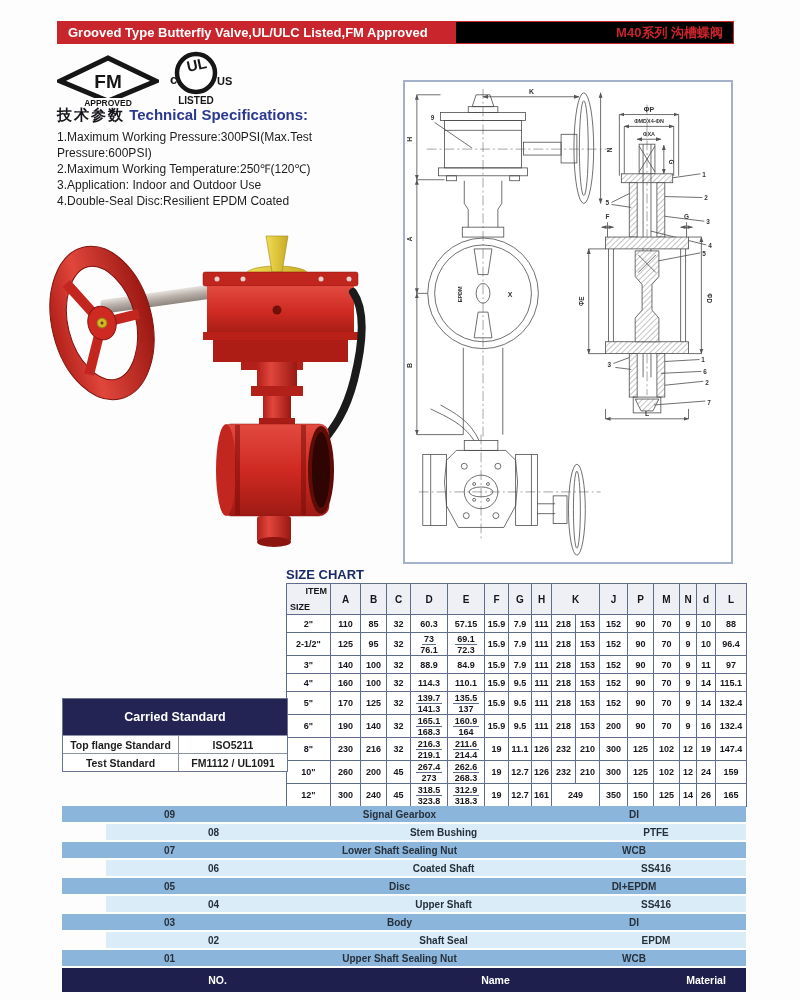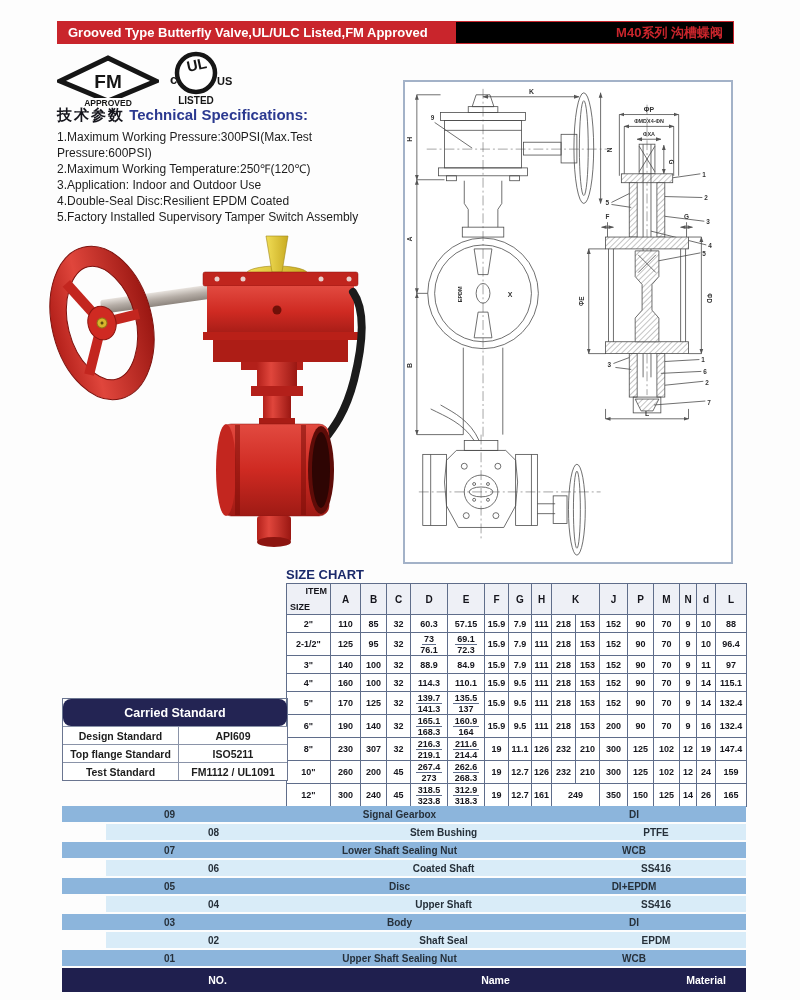--- a/index.html
+++ b/index.html
@@ -44,22 +44,22 @@
   .stk{display:flex;flex-direction:column;align-items:center;justify-content:center;}
   .stk span{display:block;line-height:10px;padding:0 2px;text-align:center;}
   .stk span:first-child{border-bottom:1px solid #5f6d8a;}
   th.corner{position:relative;background:#eef0f6 linear-gradient(to bottom right,
        transparent 49%, #5f6d8a 49%, #5f6d8a 51.5%, transparent 51.5%);}
   th.corner .ct{position:absolute;top:2px;right:3px;font-size:9px;}
   th.corner .cb{position:absolute;bottom:2px;left:3px;font-size:9px;}
 
   
   .cstd{position:absolute;left:62px;top:698px;width:226px;border:1.5px solid #6a7590;box-sizing:border-box;}
-  .cstd-title{height:27px;background:#232453;color:#fff;font-weight:bold;font-size:12.5px;
-       display:flex;align-items:center;justify-content:center;border-radius:8px;}
+  .cstd-title{height:36px;background:#232453;color:#fff;font-weight:bold;font-size:12.5px;
+       display:flex;align-items:center;justify-content:center;}
   .cstd-row{display:flex;height:17px;border-top:1px solid #8a93a8;background:#fff;}
   .cstd-row span{display:flex;align-items:center;justify-content:center;font-size:10.5px;
        font-weight:bold;color:#1d1d1d;box-sizing:border-box;}
   .cstd-row span:first-child{width:116px;border-right:1px solid #8a93a8;}
   .cstd-row span:last-child{flex:1;}
 
   
   .parts{position:absolute;left:62px;top:806px;width:684px;}
   .prow{display:flex;height:16px;margin-bottom:2px;align-items:center;}
   .prow span{text-align:center;font-size:10px;font-weight:bold;color:#26303a;}
@@ -99,21 +99,20 @@
   <div class="specs">
     <div class="spec-head">
       <span class="zh">技术参数</span>
       <span class="en">Technical Specifications:</span>
     </div>
     <div>
         <div class="spec-item">1.Maximum Working Pressure:300PSI(Max.Test Pressure:600PSI)</div>
         <div class="spec-item">2.Maximum Working Temperature:250℉(120℃)</div>
         <div class="spec-item">3.Application: Indoor and Outdoor Use</div>
         <div class="spec-item">4.Double-Seal Disc:Resilient EPDM Coated</div>
-        <div class="spec-item">5.Factory Installed Supervisory Tamper Switch Assembly</div>
       </div>
   </div>
 
   <div class="drawbox">
     <svg viewBox="0 0 330 484">
       <defs>
         <pattern id="hb" width="4" height="4" patternUnits="userSpaceOnUse" patternTransform="rotate(45)">
           <rect width="4" height="4" fill="#fff"></rect>
             <line x1="0" y1="0" x2="0" y2="4" stroke="#8a8a8a" stroke-width="1"></line>
         </pattern>
@@ -552,21 +551,21 @@
             <td>200</td>
             <td>90</td>
             <td>70</td>
             <td>9</td>
             <td>16</td>
             <td>132.4</td>
           </tr>
           <tr class="r2">
             <td>8"</td>
             <td>230</td>
-            <td>307</td>
+            <td>216</td>
             <td>32</td>
             <td>
               <div class="stk">
                 <span>216.3</span>
                 <span>219.1</span>
               </div>
             </td>
             <td>
               <div class="stk">
                 <span>211.6</span>
@@ -643,24 +642,20 @@
             <td>165</td>
           </tr>
         </tbody>
       </table>
   </div>
 
   <div class="cstd">
     <div class="cstd-title">Carried Standard</div>
     <div>
         <div class="cstd-row">
-          <span>Design Standard</span>
-          <span>API609</span>
-        </div>
-        <div class="cstd-row">
           <span>Top flange Standard</span>
           <span>ISO5211</span>
         </div>
         <div class="cstd-row">
           <span>Test Standard</span>
           <span>FM1112 / UL1091</span>
         </div>
       </div>
   </div>
 

